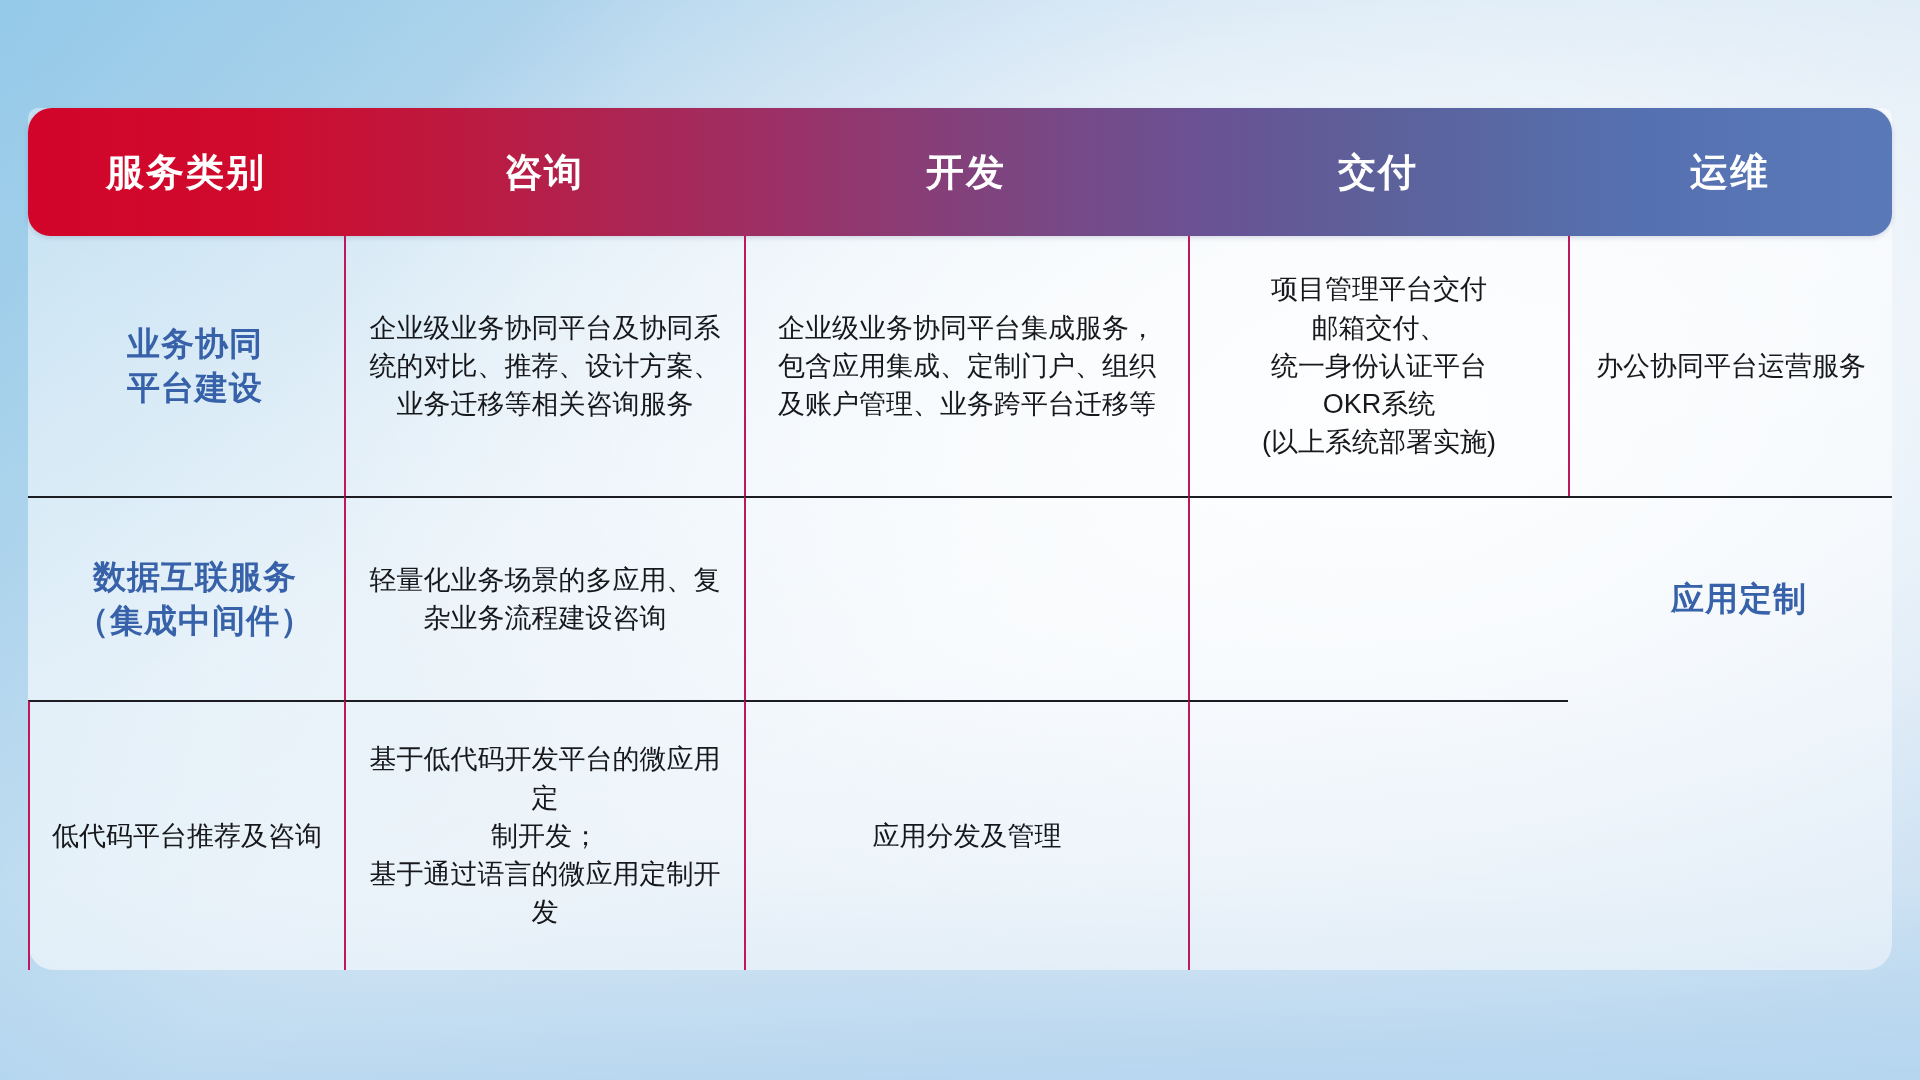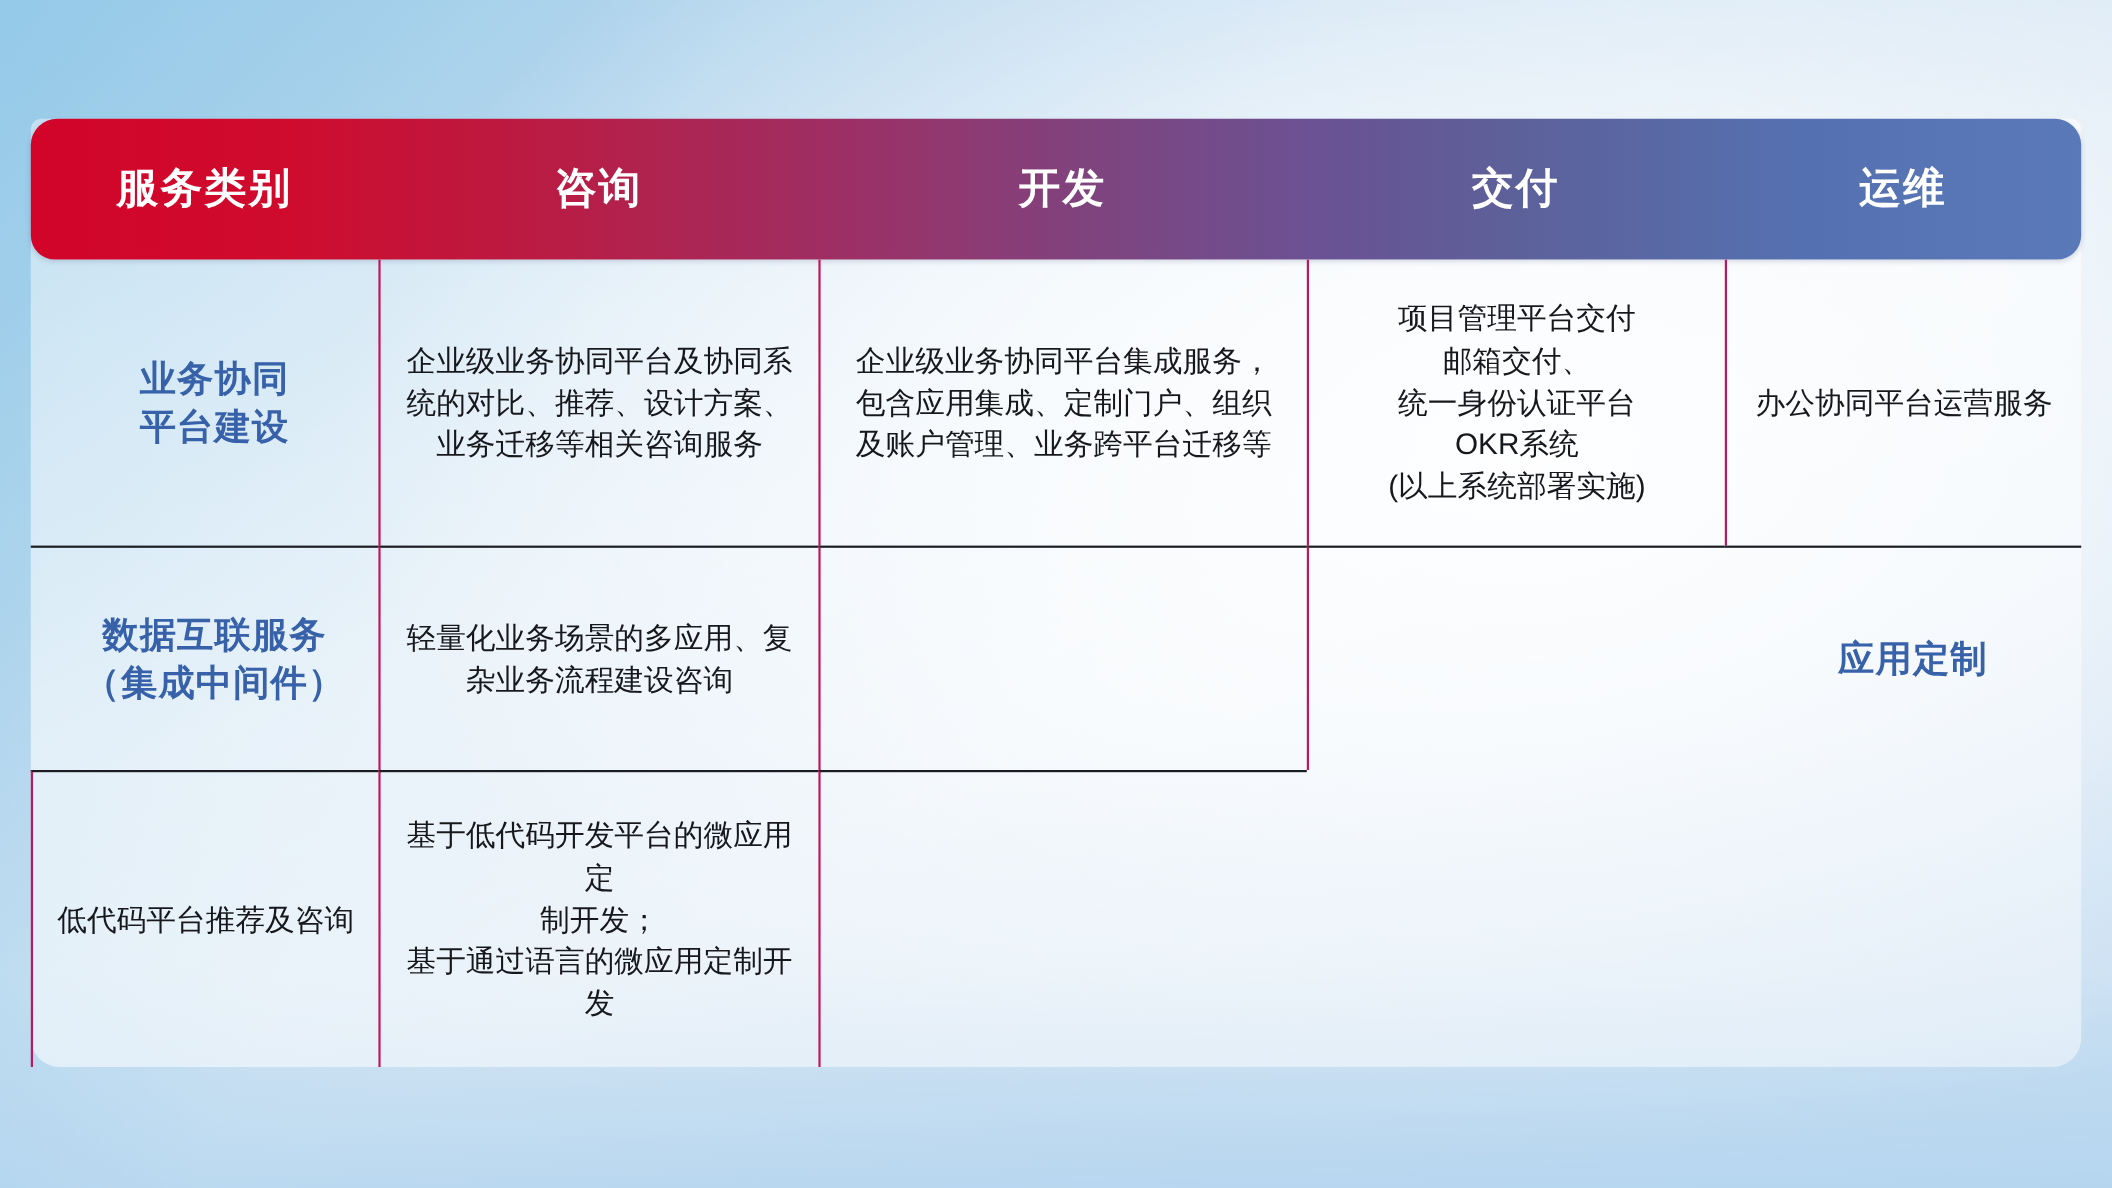--- a/index.html
+++ b/index.html
@@ -163,16 +163,17 @@
     <div class="cell vline hline">轻量化业务场景的多应用、复
 杂业务流程建设咨询</div>
     <div class="cell vline hline"></div>
     <div class="cell vline hline"></div>
 
     <div class="cell rowlabel hline">应用定制</div>
     <div class="cell vline hline">低代码平台推荐及咨询</div>
     <div class="cell vline hline">基于低代码开发平台的微应用定
 制开发；
 基于通过语言的微应用定制开发</div>
+    <div class="cell vline hline">应用分发及管理</div>
     <div class="cell vline hline"></div>
 
   </div>
 </div>
 
 </body></html>

